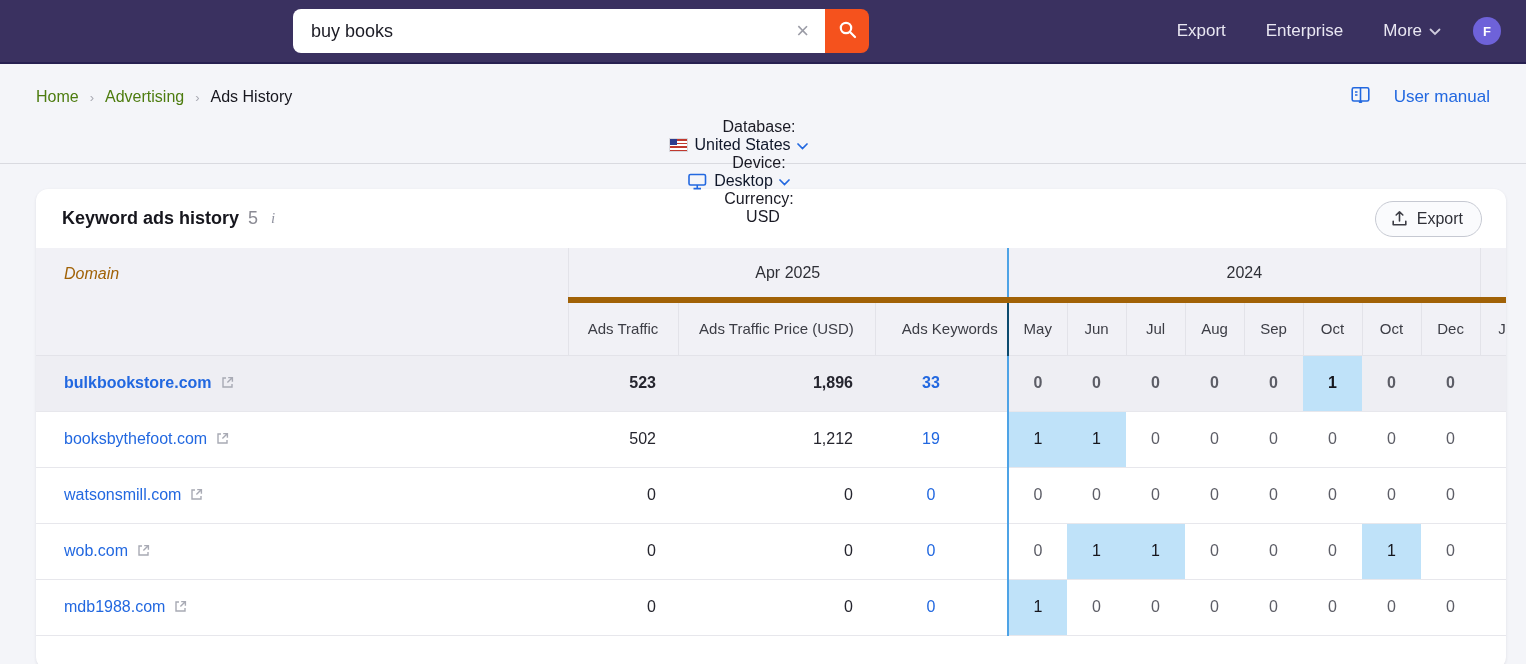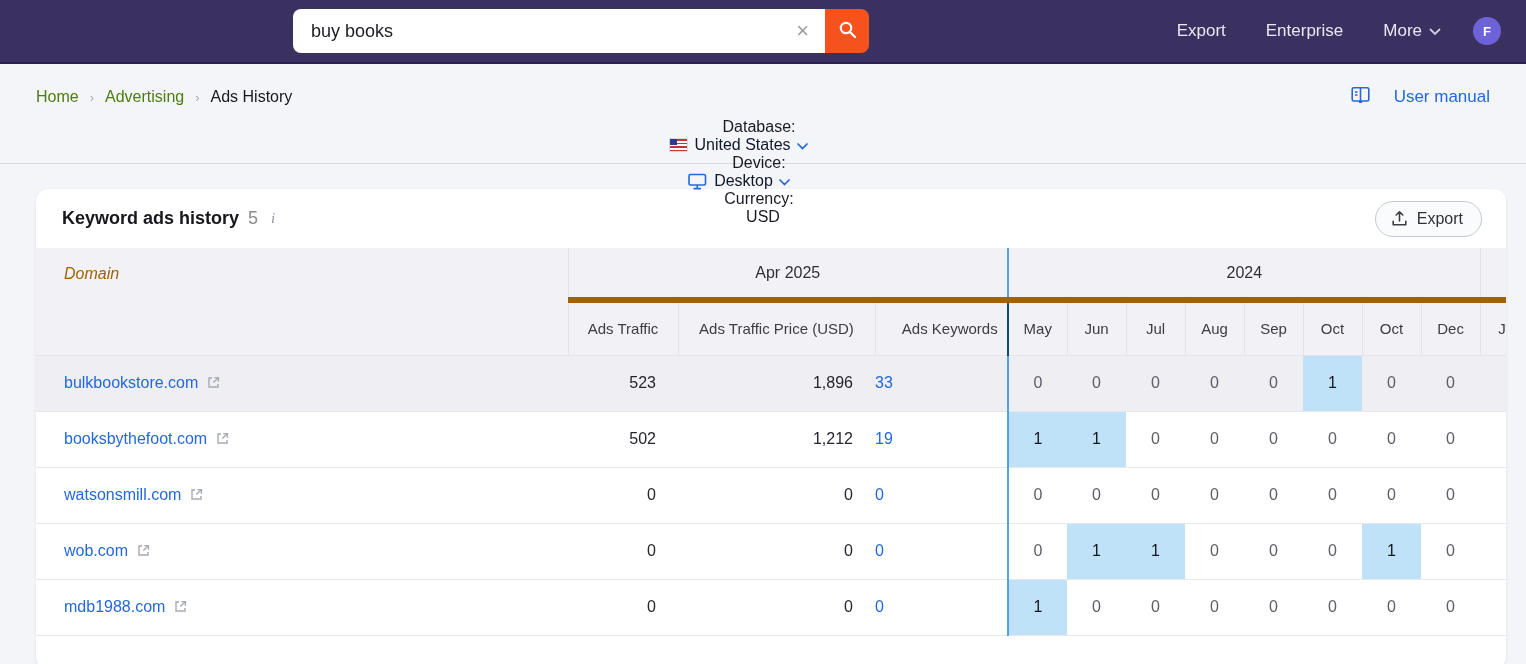--- a/index.html
+++ b/index.html
@@ -67,26 +67,26 @@
   th.group-cell { height:52px; border-bottom:6px solid #a16207; text-align:center; font-size:16px; color:#2f3037; }
   th.group-apr { border-left:1px solid #e3e3e9; border-right:2px solid #4ea3e6; }
   th.group-next { border-left:1px solid #e3e3e9; }
   th.domain-h { text-align:left; vertical-align:top; padding:17px 0 0 28px; font-size:16px; color:#a16207;font-style:italic; }
   th.sub { height:55px; border-left:1px solid #e3e3e9; text-align:center; }
   th.sub-keywords { border-right:2px solid #0c4a6e;padding-left:17px; }
   th.sub-may { border-left:none; }
   thead tr:last-child th, th.domain-h { border-bottom:1px solid #e3e3e9; }
 
   tbody td { height:56px; border-bottom:1px solid #e7e7ec; font-size:16px; background:#fff; }
-  tr.shaded td { background:#eeeef3; }
+  tr.shaded td { background:#eeeef3;font-weight:bold; }
   td.domain-cell { padding-left:28px; }
   .domain-link { color:#2268e0; text-decoration:none; cursor:pointer; }
   .ext-icon { margin-left:9px; display:inline-block; vertical-align:-1px; cursor:pointer; }
   td.num { text-align:right; padding-right:22px; color:#25252e; }
-  td.kw { text-align:left; padding-right:20px; border-right:2px solid #4ea3e6; }
+  td.kw { text-align:center; padding-right:20px; border-right:2px solid #4ea3e6; }
   td.kw a { color:#2268e0; text-decoration:none; cursor:pointer; }
   td.month { text-align:center; color:#5c5d66; }
   td.month.one { color:#16161d; }
   td.month.hl { background:#bfe2f9 !important; }
 </style>
 </head>
 <body>
 
 <nav class="topbar">
   <div class="searchbar">

